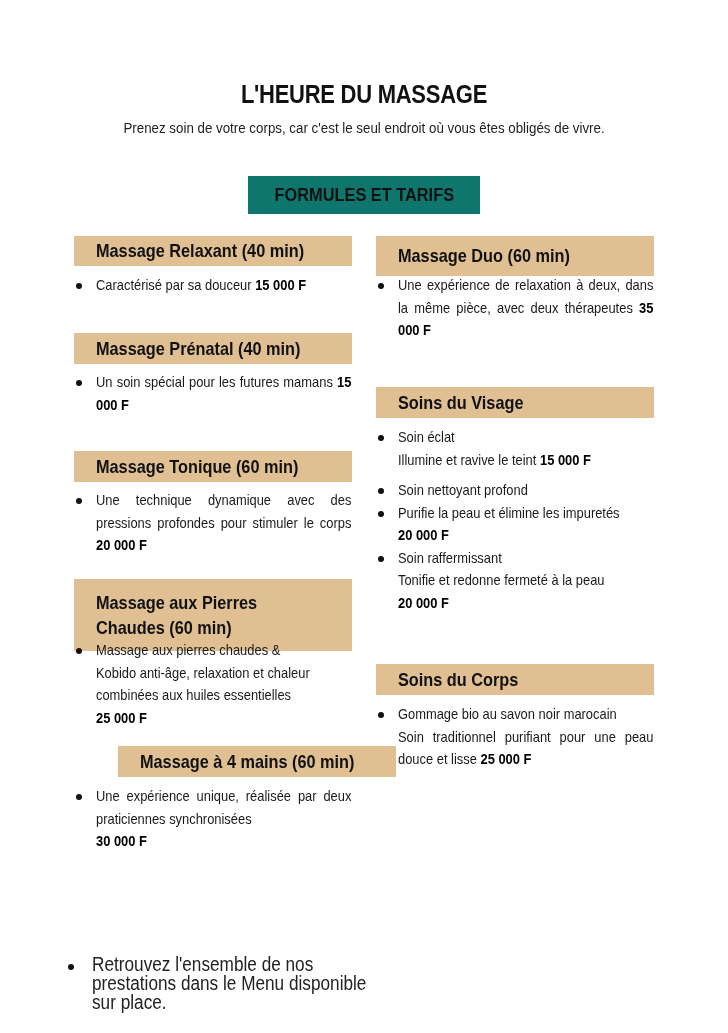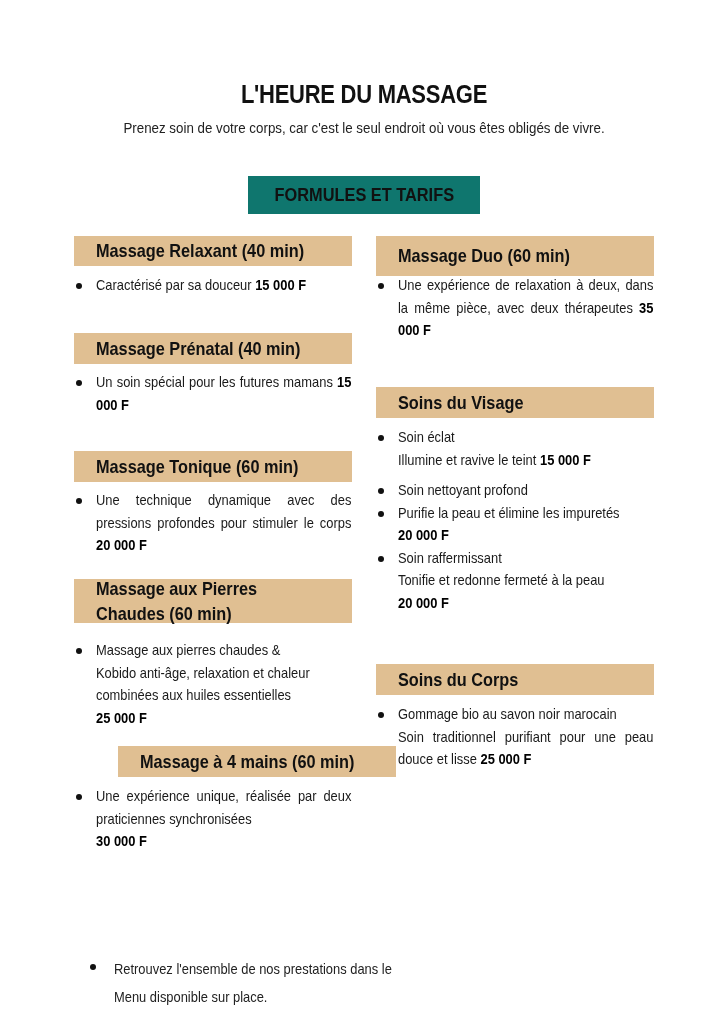--- a/index.html
+++ b/index.html
@@ -44,21 +44,21 @@
   .item .bullet {
     position: absolute; left: 0; top: 9px; width: 6px; height: 6px; border-radius: 50%; background: #111;
   }
   .txt {
     display: block; transform-origin: left top; transform: scaleX(0.86); width: 297px;
   }
   .justify { text-align: justify; text-align-last: left; }
   .price { font-weight: bold; color: #000; }
   .gap { height: 8px; }
   .footer {
-    position: absolute; left: 90px; top: 955px; width: 320px; font-size: 15px; line-height: 28px; color: #222;
+    position: absolute; left: 68px; top: 955px; width: 320px; font-size: 20px; line-height: 19px; color: #222;
   }
   .footer .item { padding-left: 24px; }
   .footer .txt { width: 340px; }
 </style>
 </head>
 <body>
 
 <div class="title">L'HEURE DU MASSAGE</div>
 <div class="subtitle">Prenez soin de votre corps, car c'est le seul endroit où vous êtes obligés de vivre.</div>
 
@@ -89,21 +89,21 @@
 <div class="hdr left" style="top:451px;height:31px;">
   <span>Massage Tonique (60 min)</span>
 </div>
 <div class="blk left" style="top:489px;">
   <div class="item">
     <span class="bullet"></span>
     <span class="txt justify"><span>Une technique dynamique avec des pressions profondes pour stimuler le corps </span> <span class="price">20 000 F</span></span>
   </div>
 </div>
 
-<div class="hdr left two" style="top:579px;height:44px;">
+<div class="hdr left two" style="top:579px;height:72px;">
   <span style="width:200px;white-space:normal;line-height:25px;">Massage aux Pierres Chaudes (60 min)</span>
 </div>
 <div class="blk left" style="top:639px;">
   <div class="item">
     <span class="bullet"></span>
     <span class="txt" style="width:265px;"><span>Massage aux pierres chaudes &amp; Kobido anti-âge, relaxation et chaleur combinées aux huiles essentielles</span><br><span class="price">25 000 F</span></span>
   </div>
 </div>
 
 <div class="hdr left" style="top:746px;height:31px;margin-left:44px;">

